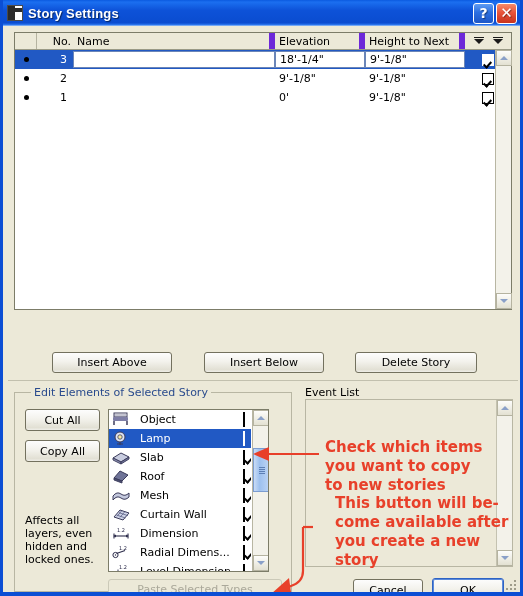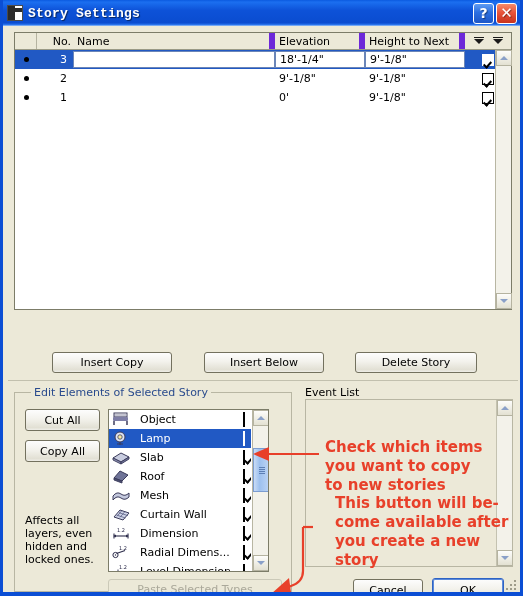--- a/index.html
+++ b/index.html
@@ -63,21 +63,21 @@
     content: "";
     position: absolute;
     left: 7px; top: 2px;
     width: 7px; height: 4px;
     background: #2b2b2b;
   }
   #title-text {
     color: #ffffff;
     font-size: 13px;
     font-weight: bold;
-    font-family: Liberation Mono, monospace;
+    font-family: Liberation Sans, sans-serif;
     text-shadow: 1px 1px 1px rgba(0,0,0,0.55);
     letter-spacing: 0.2px;
     white-space: nowrap;
   }
   #titlebar-buttons {
     display: flex;
     align-items: center;
     margin-right: 3px;
   }
   .tb-btn {
@@ -514,21 +514,21 @@
       <div id="table-scroll">
         <div class="sb-btn top">
             <span class="sb-arrow up"></span>
           </div>
         <div class="sb-btn bottom">
             <span class="sb-arrow down"></span>
           </div>
       </div>
     </div>
 
-    <div class="xp-btn" id="insert-above">Insert Copy</div>
+    <div class="xp-btn" id="insert-above">Insert Above</div>
     <div class="xp-btn" id="insert-below">Insert Below</div>
     <div class="xp-btn" id="delete-story">Delete Story</div>
 
     <div id="hr-sep"></div>
 
     <div id="group-edit"></div>
     <div id="group-edit-title">Edit Elements of Selected Story</div>
     <div id="group-event-title">Event List</div>
 
     <div class="xp-btn" id="cut-all">Cut All</div>

